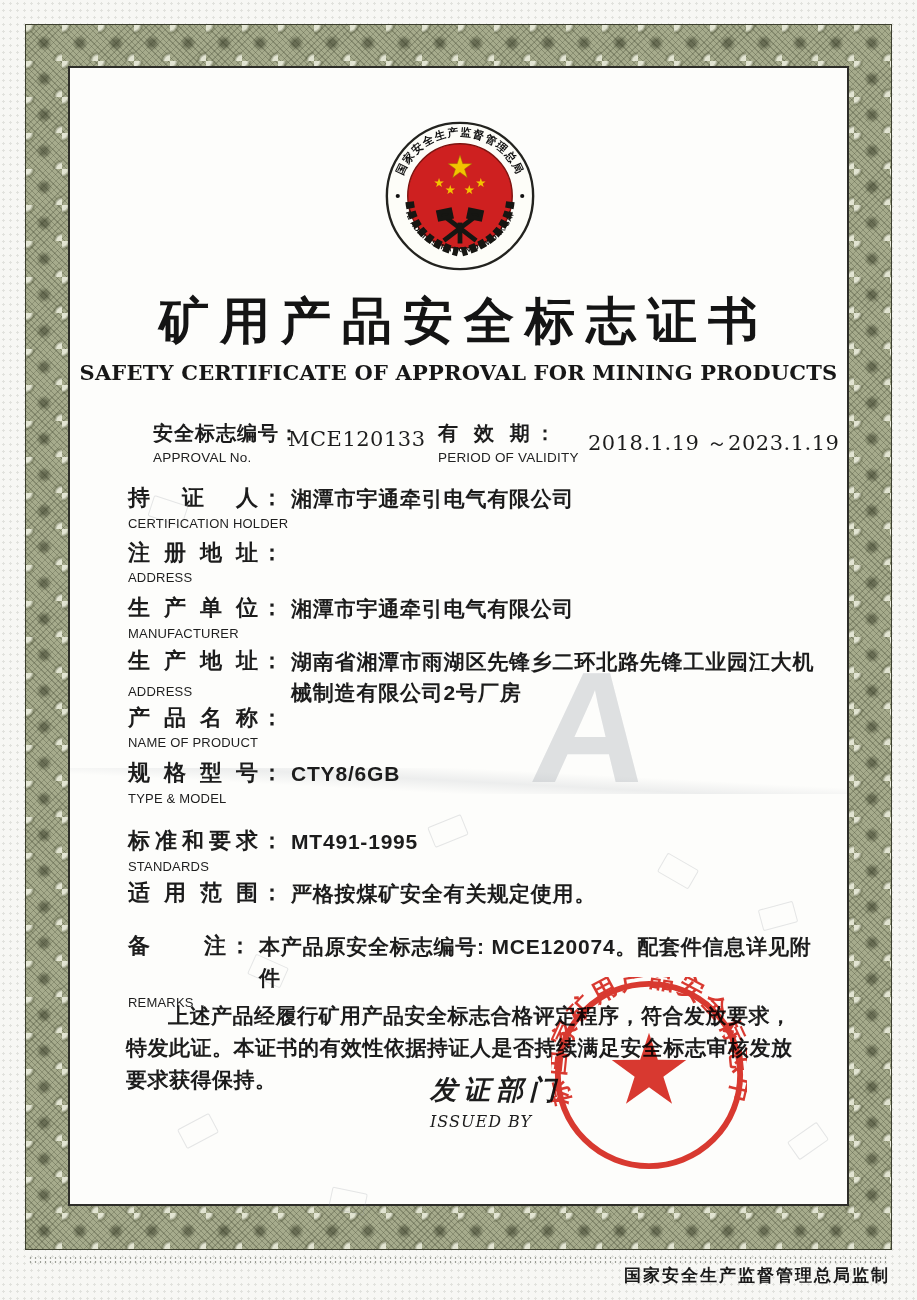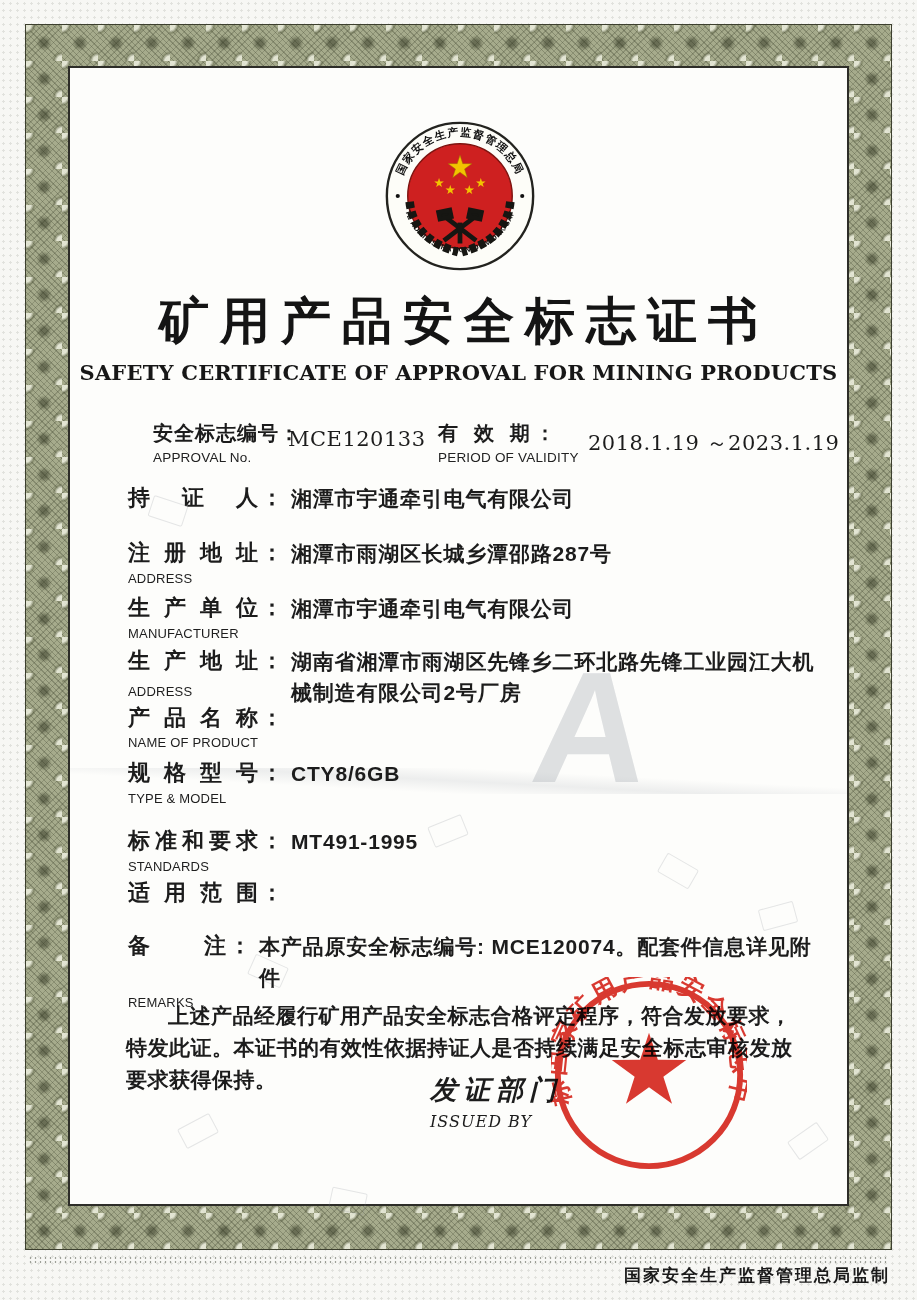--- a/index.html
+++ b/index.html
@@ -163,27 +163,27 @@
       <div class="ap-en">PERIOD OF VALIDITY</div>
     </div>
     <div class="ap-block ap-val" style="left:588px; top:429px;">2018.1.19 ～2023.1.19</div>
 
     <div class="field-row" style="top:483px;">
       <div class="f-line">
         <span class="f-label">持 证 人</span>
         <span class="f-colon">：</span>
         <span class="f-value">湘潭市宇通牵引电气有限公司</span>
       </div>
+      <div class="f-en">CERTIFICATION HOLDER</div>
     </div>
 
     <div class="field-row" style="top:538px;">
       <div class="f-line">
         <span class="f-label">注 册 地 址</span>
         <span class="f-colon">：</span>
-        <span class="f-value">湘潭市雨湖区长城乡潭邵路287号</span>
       </div>
       <div class="f-en">ADDRESS</div>
     </div>
 
     <div class="field-row" style="top:593px;">
       <div class="f-line">
         <span class="f-label">生 产 单 位</span>
         <span class="f-colon">：</span>
         <span class="f-value">湘潭市宇通牵引电气有限公司</span>
       </div>
@@ -222,20 +222,21 @@
         <span class="f-colon">：</span>
         <span class="f-value">MT491-1995</span>
       </div>
       <div class="f-en">STANDARDS</div>
     </div>
 
     <div class="field-row" style="top:878px;">
       <div class="f-line">
         <span class="f-label">适 用 范 围</span>
         <span class="f-colon">：</span>
+        <span class="f-value">严格按煤矿安全有关规定使用。</span>
       </div>
     </div>
 
     <div class="field-row narrow" style="top:931px;">
       <div class="f-line">
         <span class="f-label">备 注</span>
         <span class="f-colon">：</span>
         <span class="f-value">本产品原安全标志编号: MCE120074。配套件信息详见附件</span>
       </div>
       <div class="f-en">REMARKS</div>

